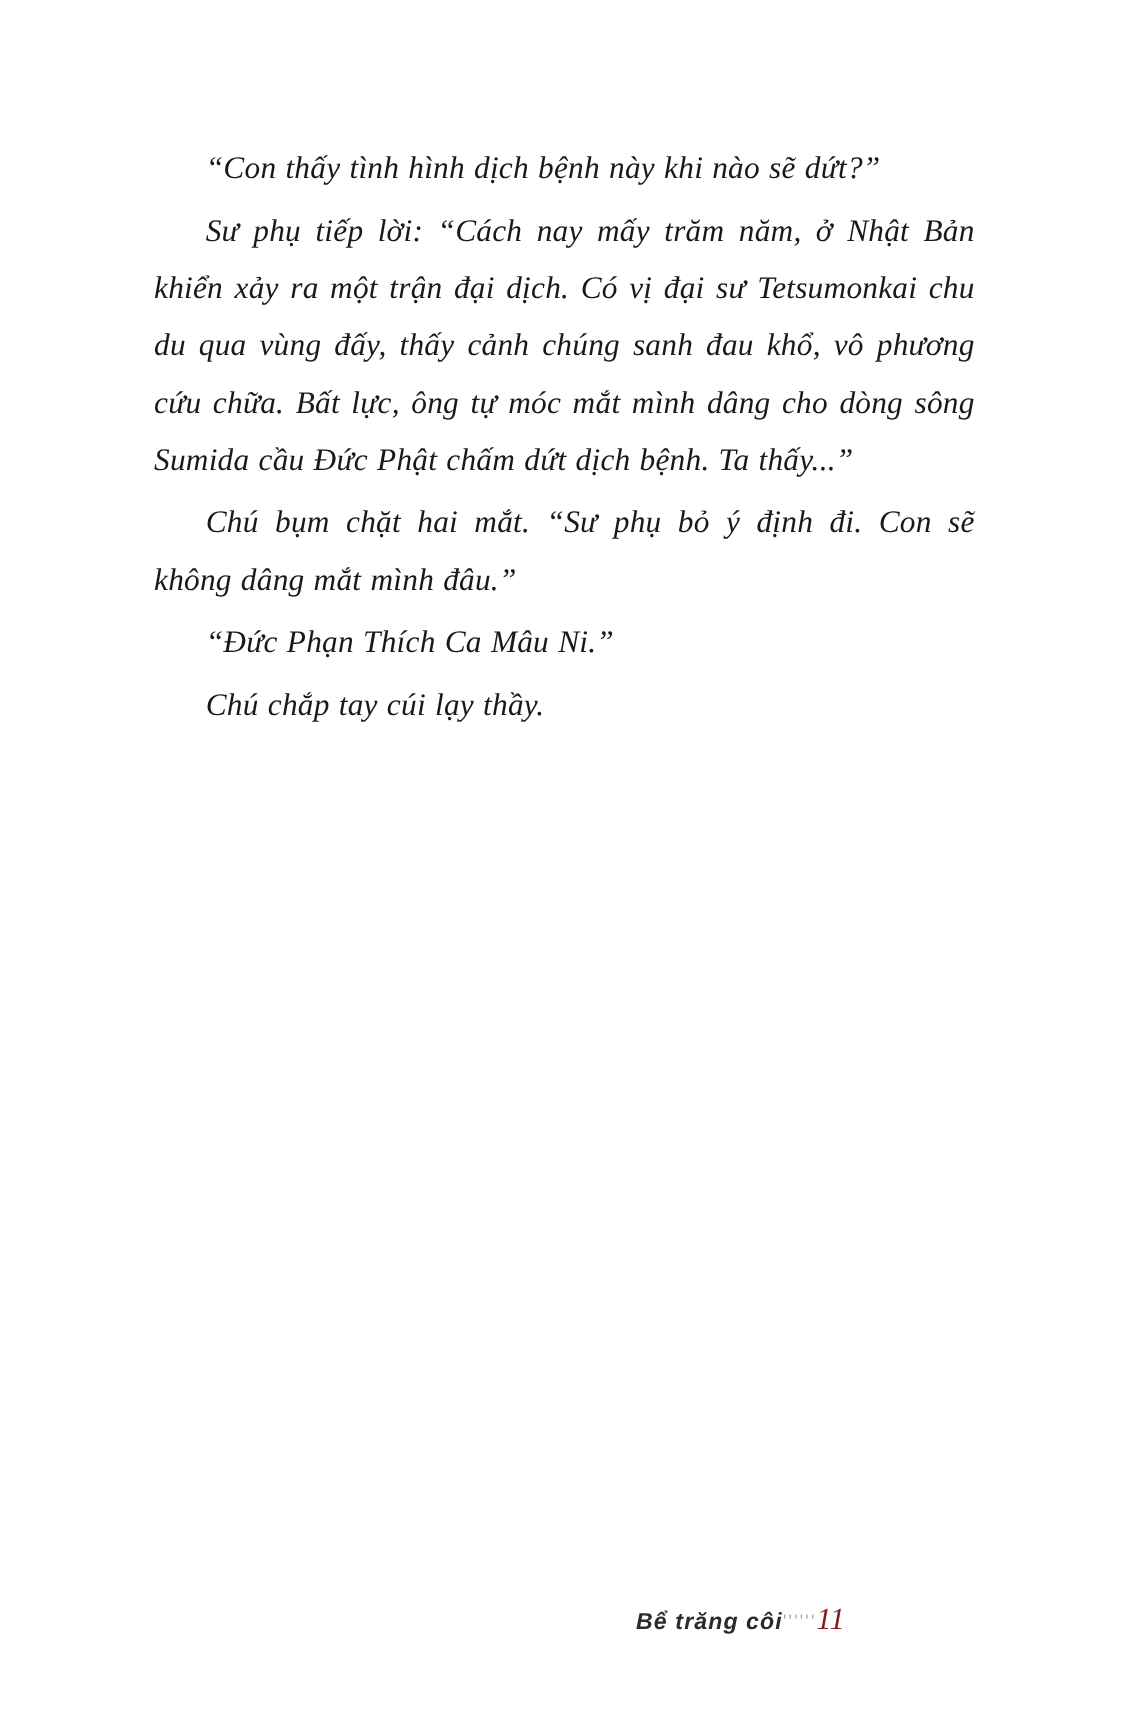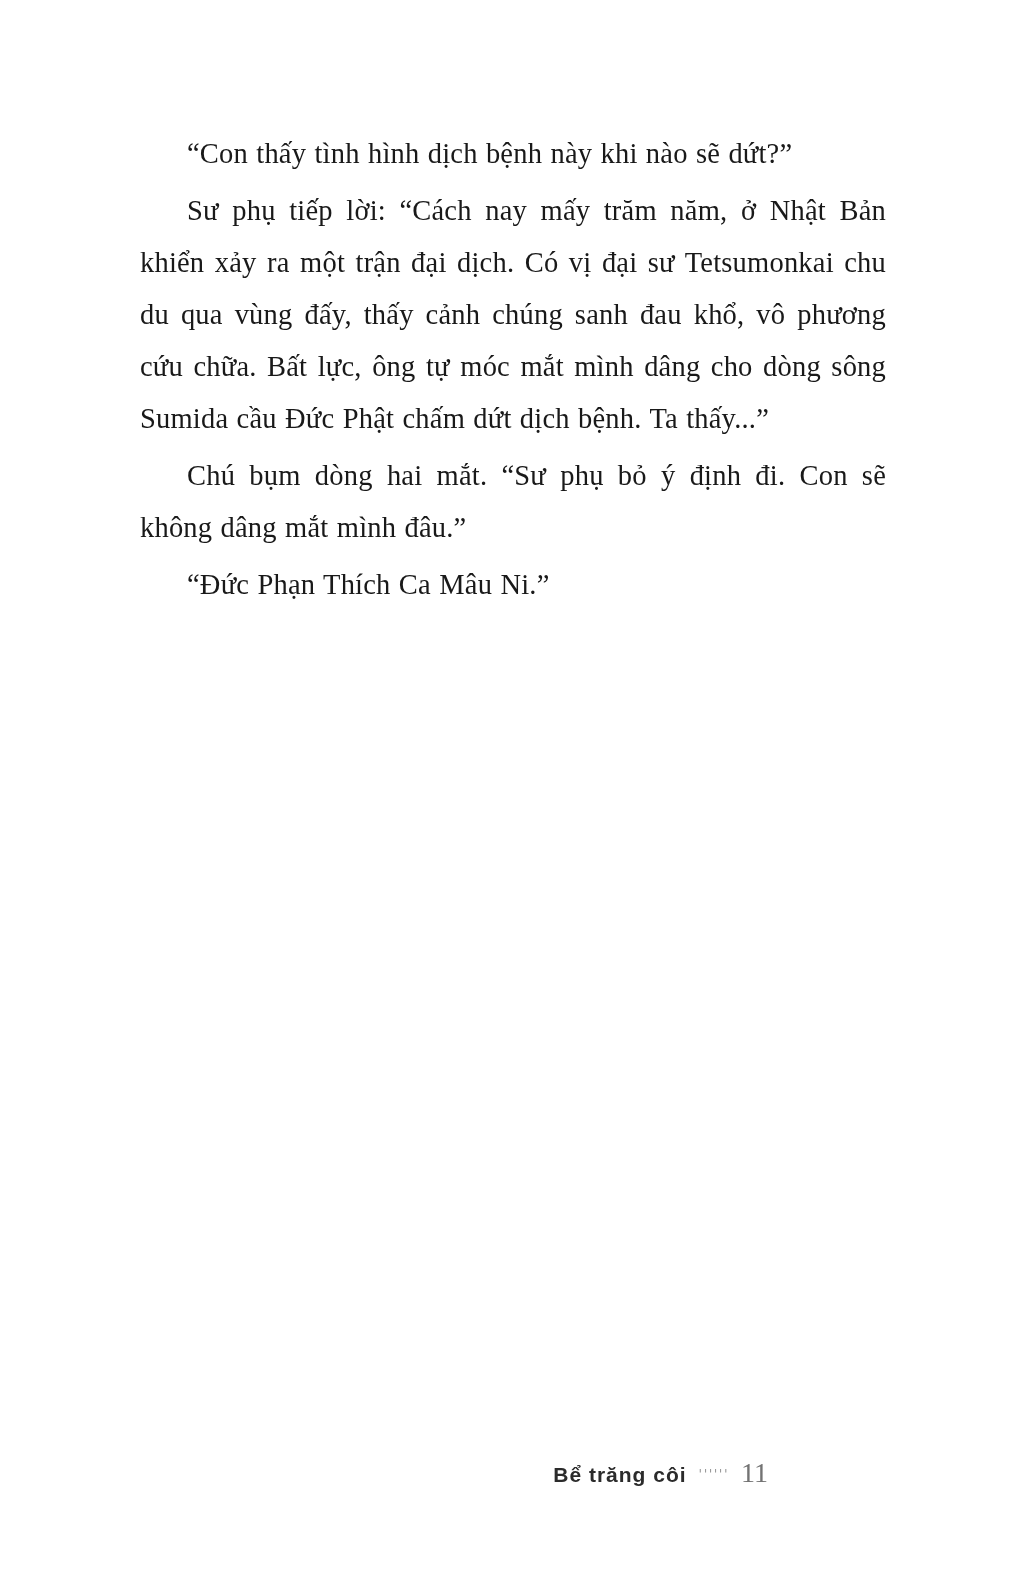--- a/index.html
+++ b/index.html
@@ -9,20 +9,21 @@
     }
 
     .page {
       position: relative;
       width: 908px;
       height: 1575px;
       background: #ffffff;
       overflow: hidden;
       font-family: "Liberation Serif", "DejaVu Serif", serif;
       color: #191919;
+      font-style: italic;
     }
 
     .text-block {
       position: absolute;
       top: 128px;
       left: 140px;
       width: 746px;
     }
 
     .para {
@@ -34,21 +35,20 @@
       letter-spacing: 0.2px;
       word-spacing: 1px;
     }
 
     .footer {
       position: absolute;
       right: 140px;
       bottom: 86px;
       display: flex;
       align-items: baseline;
-      gap: 12px;
       white-space: nowrap;
     }
 
     .footer .book-title {
       font-family: "Liberation Sans", sans-serif;
       font-size: 21px;
       font-weight: 600;
       letter-spacing: 1px;
       color: #2b2b2b;
     }
@@ -58,33 +58,34 @@
       font-size: 13px;
       letter-spacing: 1.5px;
       color: #9a9a9a;
       position: relative;
       top: -4px;
     }
 
     .footer .page-number {
       font-family: "Liberation Serif", "DejaVu Serif", serif;
       font-size: 28px;
-      color: #737373;
+      color: #7f1d1d;
     }
   </style>
 </head>
 <body>
 
 <div class="page">
 
   <div class="text-block">
     <p class="para">“Con thấy tình hình dịch bệnh này khi nào sẽ dứt?”</p>
     <p class="para">Sư phụ tiếp lời: “Cách nay mấy trăm năm, ở Nhật Bản khiển xảy ra một trận đại dịch. Có vị đại sư Tetsumonkai chu du qua vùng đấy, thấy cảnh chúng sanh đau khổ, vô phương cứu chữa. Bất lực, ông tự móc mắt mình dâng cho dòng sông Sumida cầu Đức Phật chấm dứt dịch bệnh. Ta thấy...”</p>
-    <p class="para">Chú bụm dòng hai mắt. “Sư phụ bỏ ý định đi. Con sẽ không dâng mắt mình đâu.”</p>
+    <p class="para">Chú bụm chặt hai mắt. “Sư phụ bỏ ý định đi. Con sẽ không dâng mắt mình đâu.”</p>
     <p class="para">“Đức Phạn Thích Ca Mâu Ni.”</p>
+    <p class="para">Chú chắp tay cúi lạy thầy.</p>
   </div>
 
   <div class="footer">
     <span class="book-title">Bể trăng côi</span>
     <span class="ornament">''''''</span>
     <span class="page-number">11</span>
   </div>
 
 </div>
 

